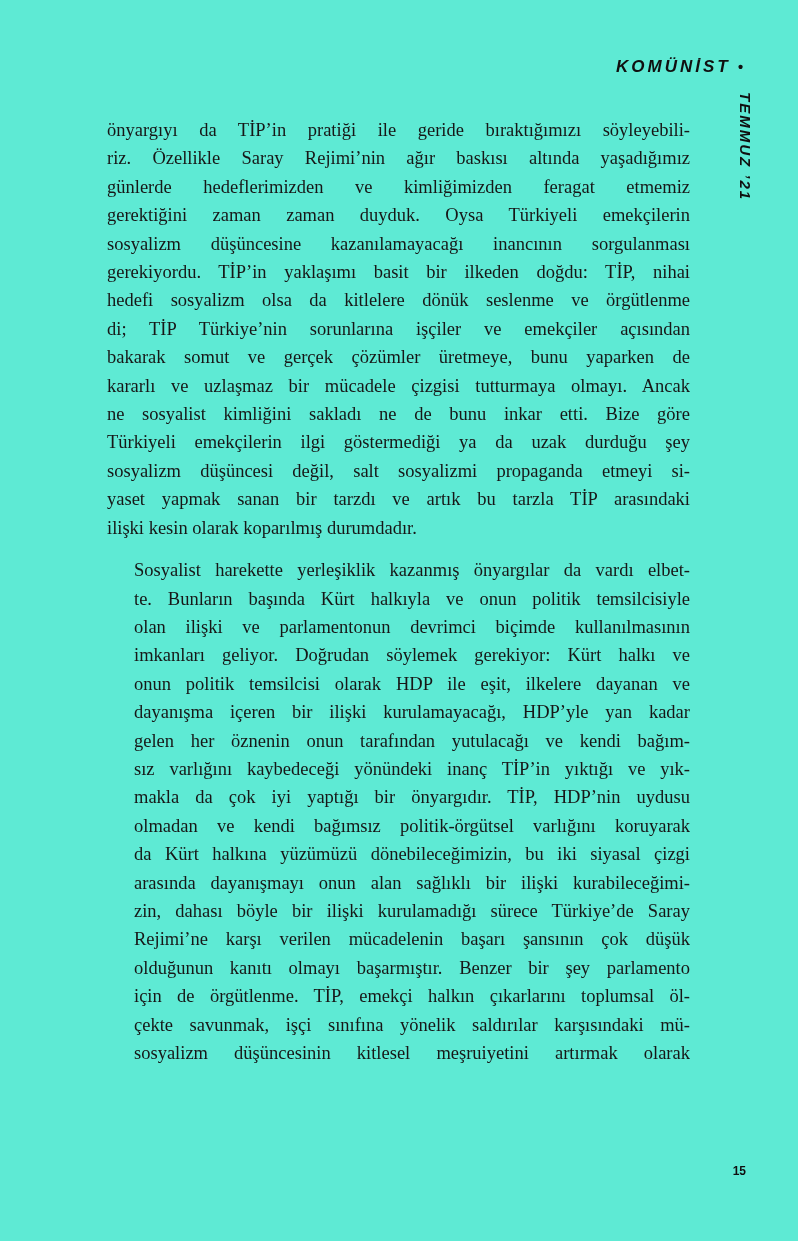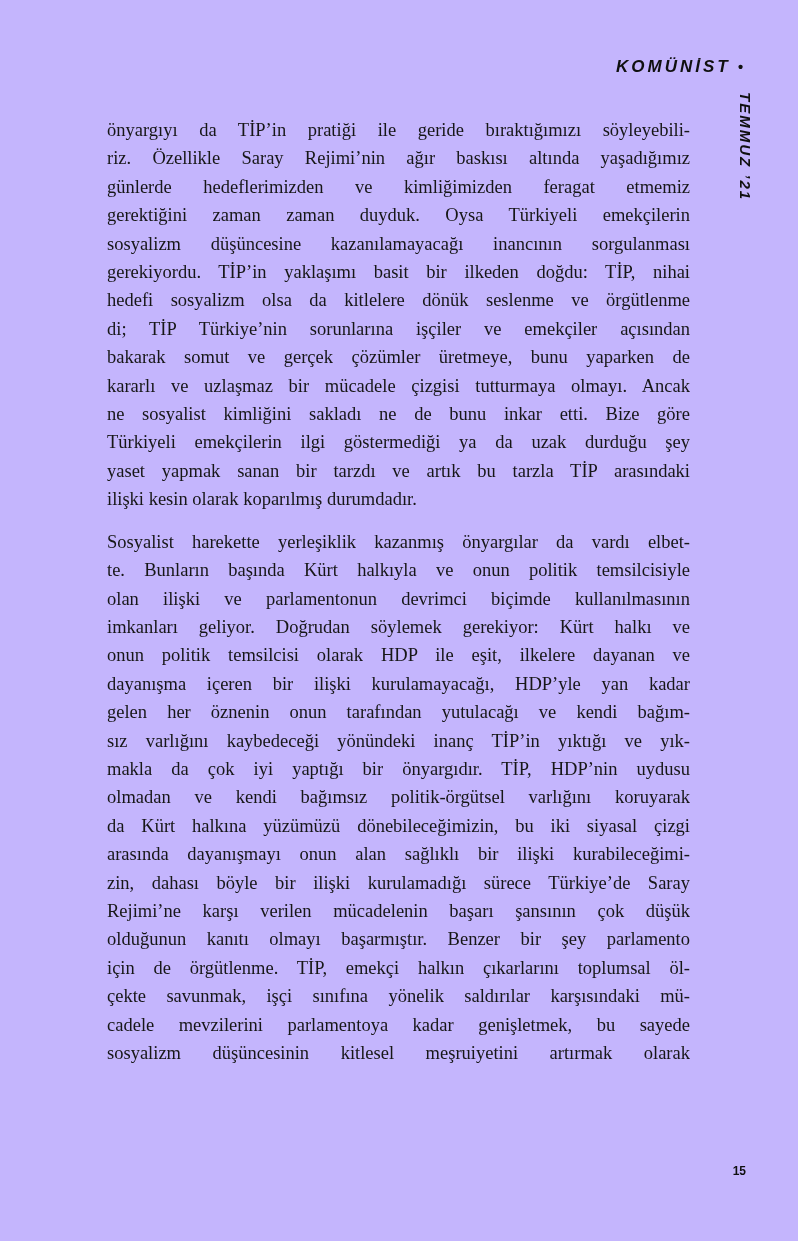--- a/index.html
+++ b/index.html
@@ -5,21 +5,21 @@
   html, body {
     margin: 0;
     padding: 0;
     background: #e8e8e8;
   }
   .page {
     position: relative;
     width: 798px;
     height: 1241px;
     margin: 0 auto;
-    background: #c4b5fd;
+    background: #5eead4;
     color: #161616;
     overflow: hidden;
     font-family: "Liberation Serif", "DejaVu Serif", serif;
   }
   
   .masthead {
     position: absolute;
     top: 57px;
     right: 55px;
     font-family: "Liberation Sans", "DejaVu Sans", sans-serif;
@@ -54,21 +54,21 @@
   .body-text {
     position: absolute;
     top: 116px;
     left: 107px;
     width: 583px;
     font-size: 18.5px;
     line-height: 28.4px;
     color: #171717;
   }
   .paragraph { margin: 0; padding: 0; }
-  .paragraph + .paragraph { margin-top: 14px; }
+  .paragraph + .paragraph { margin-top: 14px; margin-left: 27px; }
   .line {
     text-align: justify;
     text-align-last: justify;
     white-space: normal;
     hyphens: none;
   }
   .p-endleft .line:last-child {
     text-align-last: left;
   }
   
@@ -100,20 +100,21 @@
         <div class="line">günlerde hedeflerimizden ve kimliğimizden feragat etmemiz</div>
         <div class="line">gerektiğini zaman zaman duyduk. Oysa Türkiyeli emekçilerin</div>
         <div class="line">sosyalizm düşüncesine kazanılamayacağı inancının sorgulanması</div>
         <div class="line">gerekiyordu. TİP’in yaklaşımı basit bir ilkeden doğdu: TİP, nihai</div>
         <div class="line">hedefi sosyalizm olsa da kitlelere dönük seslenme ve örgütlenme</div>
         <div class="line">di; TİP Türkiye’nin sorunlarına işçiler ve emekçiler açısından</div>
         <div class="line">bakarak somut ve gerçek çözümler üretmeye, bunu yaparken de</div>
         <div class="line">kararlı ve uzlaşmaz bir mücadele çizgisi tutturmaya olmayı. Ancak</div>
         <div class="line">ne sosyalist kimliğini sakladı ne de bunu inkar etti. Bize göre</div>
         <div class="line">Türkiyeli emekçilerin ilgi göstermediği ya da uzak durduğu şey</div>
+        <div class="line">sosyalizm düşüncesi değil, salt sosyalizmi propaganda etmeyi si-</div>
         <div class="line">yaset yapmak sanan bir tarzdı ve artık bu tarzla TİP arasındaki</div>
         <div class="line">ilişki kesin olarak koparılmış durumdadır.</div>
       </div>
     <div class="paragraph">
         <div class="line">Sosyalist harekette yerleşiklik kazanmış önyargılar da vardı elbet-</div>
         <div class="line">te. Bunların başında Kürt halkıyla ve onun politik temsilcisiyle</div>
         <div class="line">olan ilişki ve parlamentonun devrimci biçimde kullanılmasının</div>
         <div class="line">imkanları geliyor. Doğrudan söylemek gerekiyor: Kürt halkı ve</div>
         <div class="line">onun politik temsilcisi olarak HDP ile eşit, ilkelere dayanan ve</div>
         <div class="line">dayanışma içeren bir ilişki kurulamayacağı, HDP’yle yan kadar</div>
@@ -121,20 +122,19 @@
         <div class="line">sız varlığını kaybedeceği yönündeki inanç TİP’in yıktığı ve yık-</div>
         <div class="line">makla da çok iyi yaptığı bir önyargıdır. TİP, HDP’nin uydusu</div>
         <div class="line">olmadan ve kendi bağımsız politik-örgütsel varlığını koruyarak</div>
         <div class="line">da Kürt halkına yüzümüzü dönebileceğimizin, bu iki siyasal çizgi</div>
         <div class="line">arasında dayanışmayı onun alan sağlıklı bir ilişki kurabileceğimi-</div>
         <div class="line">zin, dahası böyle bir ilişki kurulamadığı sürece Türkiye’de Saray</div>
         <div class="line">Rejimi’ne karşı verilen mücadelenin başarı şansının çok düşük</div>
         <div class="line">olduğunun kanıtı olmayı başarmıştır. Benzer bir şey parlamento</div>
         <div class="line">için de örgütlenme. TİP, emekçi halkın çıkarlarını toplumsal öl-</div>
         <div class="line">çekte savunmak, işçi sınıfına yönelik saldırılar karşısındaki mü-</div>
-        <div class="line">cadele mevzilerini parlamentoya kadar genişletmek, bu sayede</div>
         <div class="line">sosyalizm düşüncesinin kitlesel meşruiyetini artırmak olarak</div>
       </div>
   </div>
 
   <div class="page-number">15</div>
 
 </div>
 
 </body></html>

